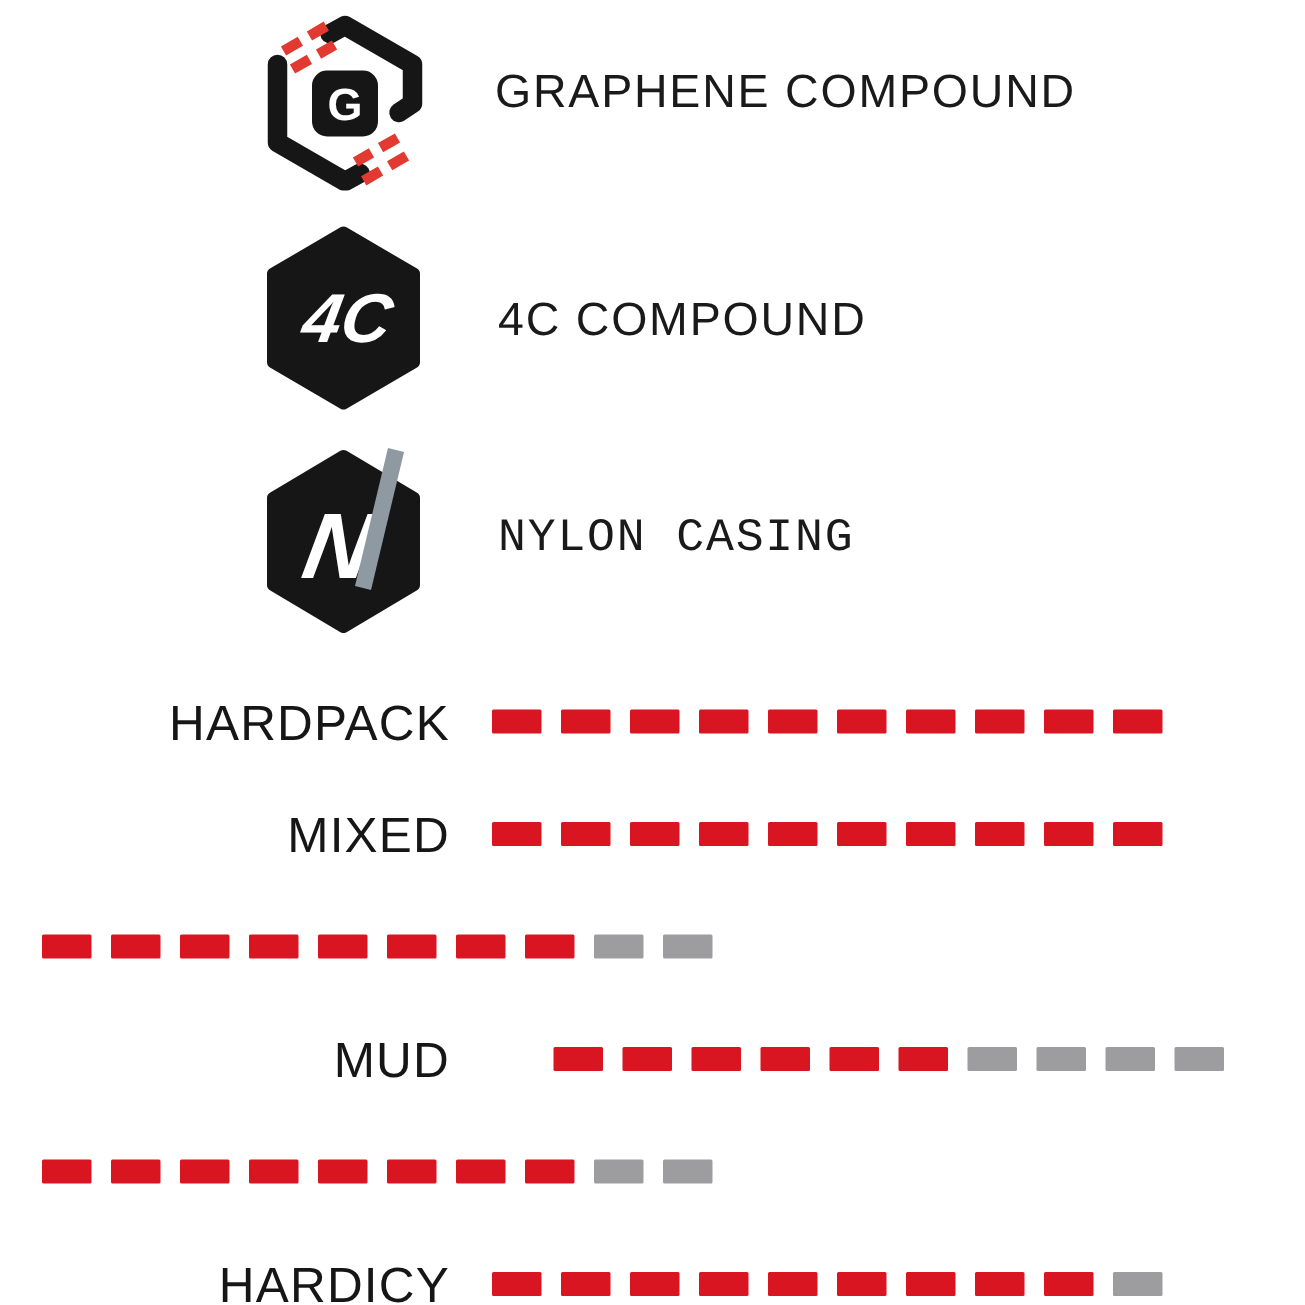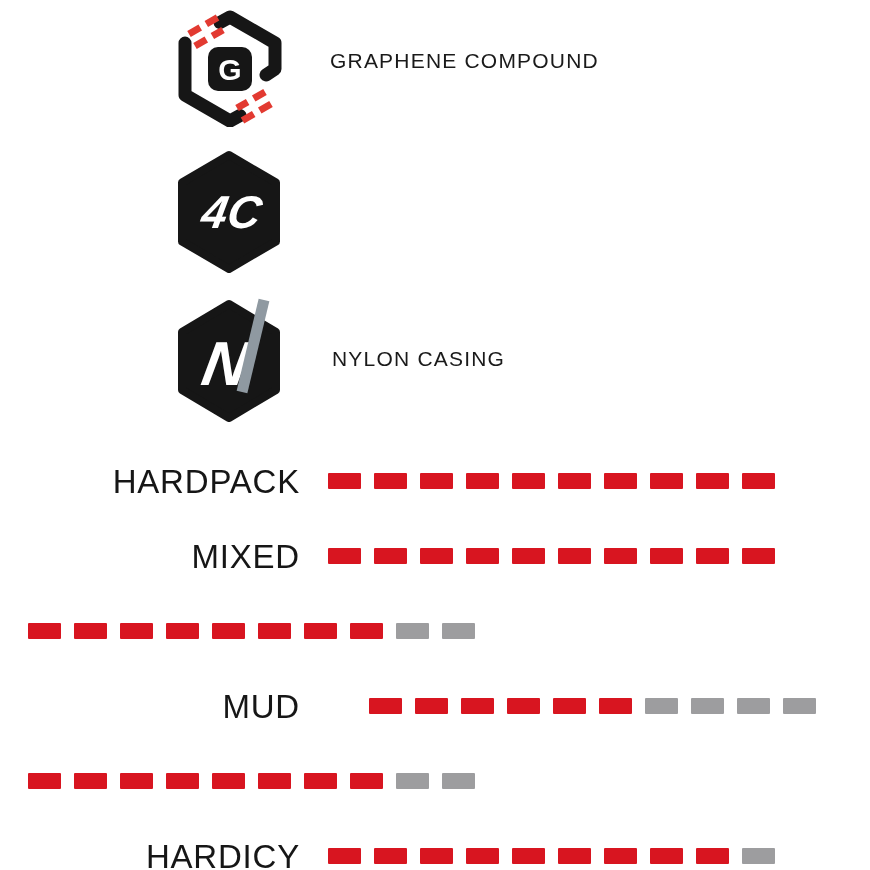--- a/index.html
+++ b/index.html
@@ -12,21 +12,21 @@
   .canvas {
     position: relative;
     width: 870px; height: 870px;
     background: #ffffff;
     overflow: hidden;
   }
   .badge-icon { position: absolute; }
   .badge-label {
     position: absolute;
     transform: translateY(-50%);
-    font-size: 21px;
+    font-size: 31px;
     font-weight: 500;
     letter-spacing: 1.2px;
     color: #1a1a1a;
     white-space: nowrap;
   }
   .rating-row {
     position: absolute;
     left: 0; width: 870px; height: 34px;
     display: flex;
     align-items: center;
@@ -73,27 +73,28 @@
 
     <rect x="35" y="40" width="44" height="44" rx="10" fill="#161616"></rect>
     <text x="57" y="73" text-anchor="middle" font-size="30" font-weight="bold" fill="#ffffff" font-family="Liberation Sans, sans-serif">G</text>
   </svg>
   <div class="badge-label" style="left:330px; top:61px;">GRAPHENE COMPOUND</div>
 
   <svg class="badge-icon" style="left:177px; top:150px;" width="104" height="124" viewBox="0 0 104 124">
     <path d="M52 5 L99 32.5 L99 91.5 L52 119 L5 91.5 L5 32.5 Z" fill="#161616" stroke="#161616" stroke-width="8" stroke-linejoin="round"></path>
     <text transform="translate(52,78) skewX(-10)" text-anchor="middle" font-size="46" font-weight="bold" font-style="italic" fill="#ffffff" font-family="Liberation Sans, sans-serif">4C</text>
   </svg>
+  <div class="badge-label" style="left:332px; top:213px;">4C COMPOUND</div>
 
   <svg class="badge-icon" style="left:176px; top:292px;" width="106" height="130" viewBox="0 0 106 130">
     <path d="M53 12 L100 40 L100 98 L53 126 L6 98 L6 40 Z" fill="#161616" stroke="#161616" stroke-width="8" stroke-linejoin="round"></path>
     <text transform="translate(46,93) skewX(-10)" text-anchor="middle" font-size="62" font-weight="bold" font-style="italic" fill="#ffffff" font-family="Liberation Sans, sans-serif">N</text>
     <path d="M66 100 L88 8" stroke="#8f99a1" stroke-width="11" fill="none"></path>
   </svg>
-  <div class="badge-label" style="left:332px; top:359px;">NYLON CASING</div>
+  <div class="badge-label" style="left:332px; top:359px;font-family:Liberation Mono, monospace;">NYLON CASING</div>
 
   <div id="ratings">
       <div class="rating-row" style="top: 464px;">
         <span class="rating-label">HARDPACK</span>
         <span class="dashes">
           <span class="dash" style="background: rgb(216, 21, 32);"></span>
           <span class="dash" style="background: rgb(216, 21, 32);"></span>
           <span class="dash" style="background: rgb(216, 21, 32);"></span>
           <span class="dash" style="background: rgb(216, 21, 32);"></span>
           <span class="dash" style="background: rgb(216, 21, 32);"></span>

